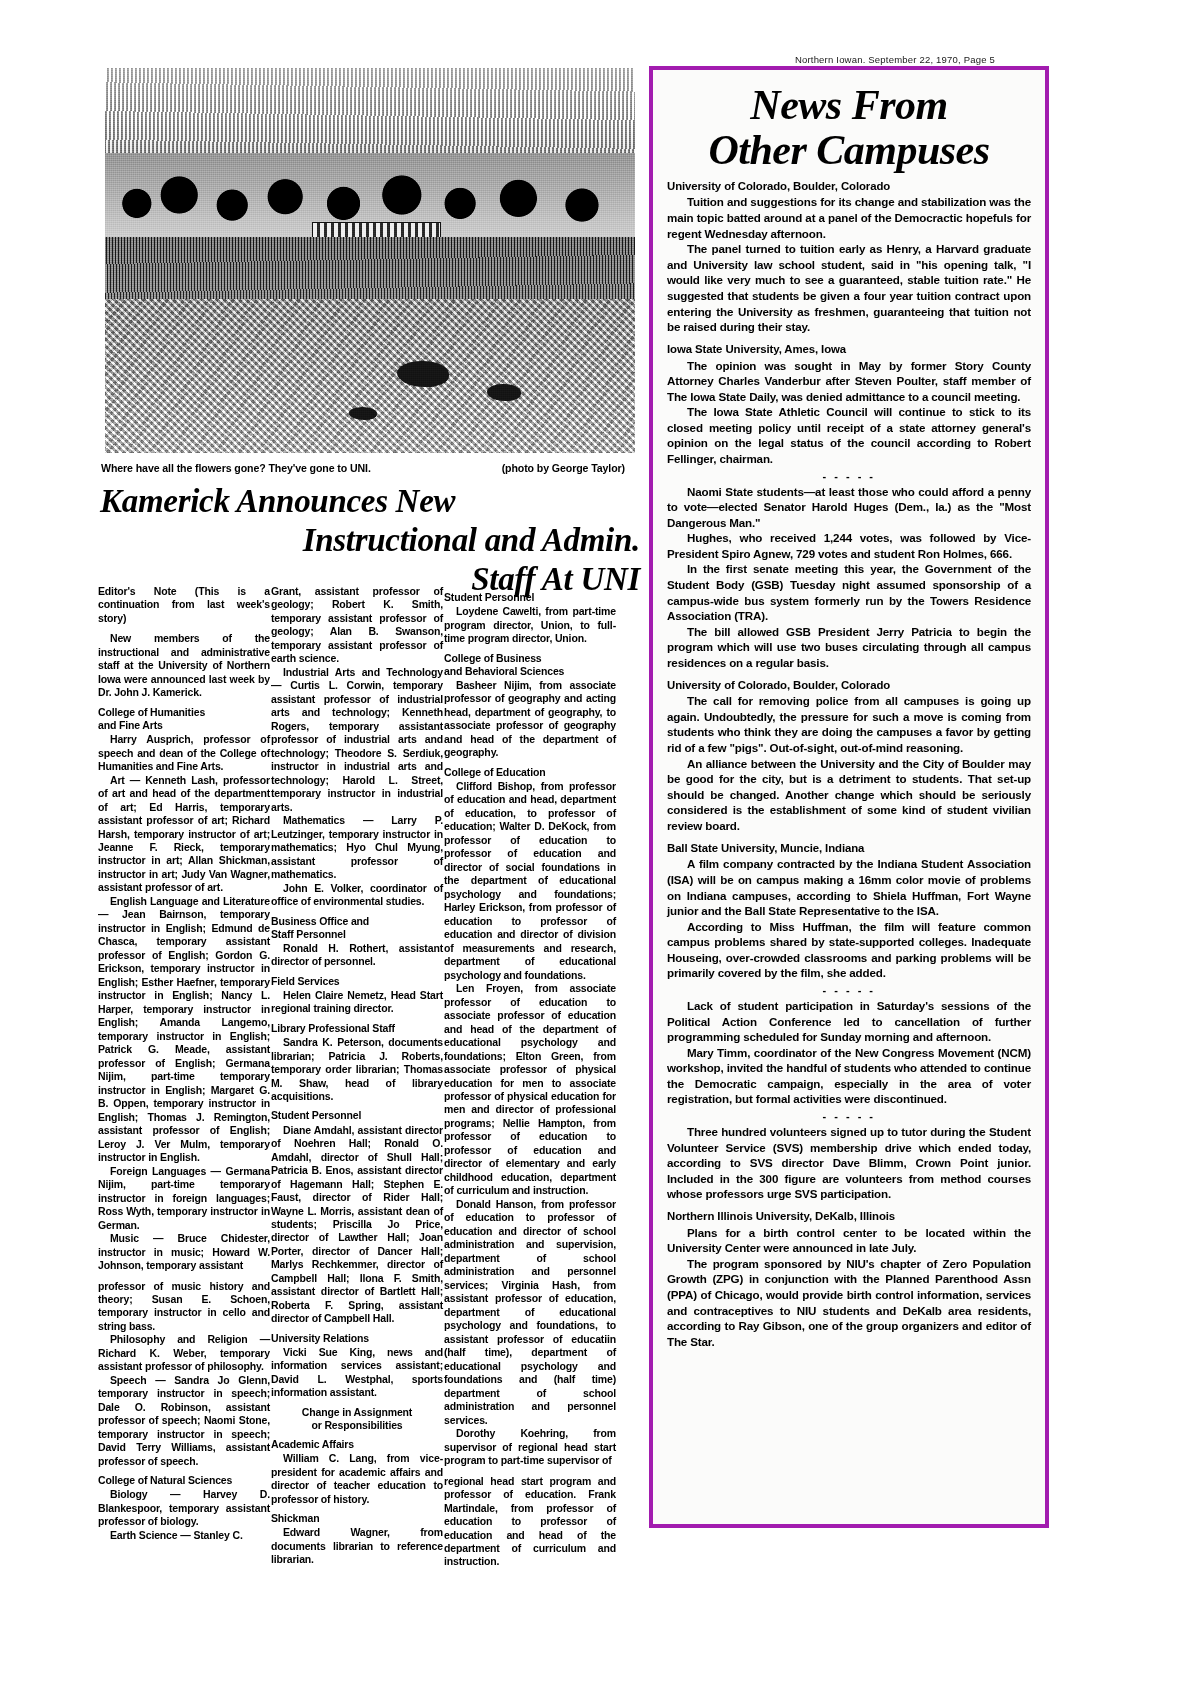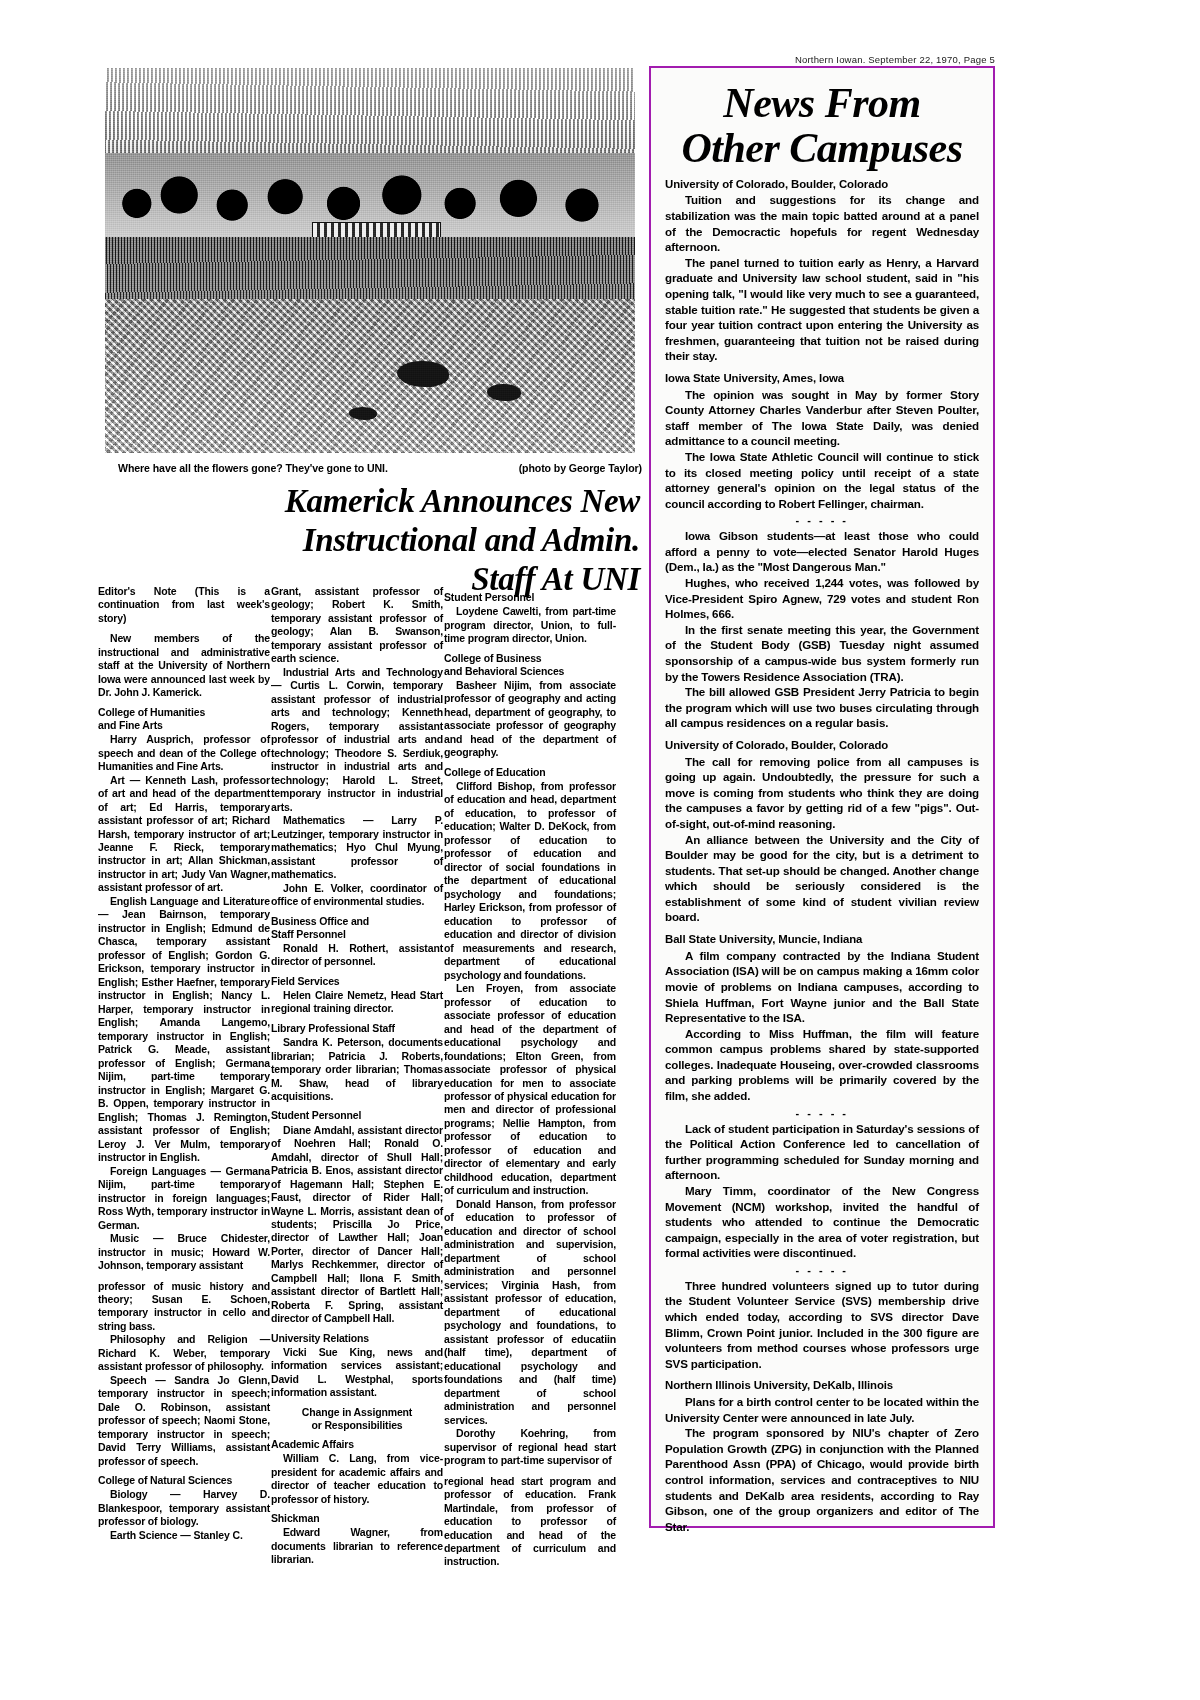--- a/index.html
+++ b/index.html
@@ -17,22 +17,22 @@
   .masthead{
     position:absolute; left:650px; top:54px; width:345px;
     text-align:right;
     font-size:9.5px; letter-spacing:.2px; color:#1a1a1a;
     font-family:"Liberation Sans", sans-serif;
   }
 
   
   .campus-box{
     position:absolute;
-    left:649px; top:66px; width:346px; height:1462px;
-    border:2px solid #a21caf;
+    left:649px; top:66px; width:400px; height:1462px;
+    border:4px solid #a21caf;
     box-sizing:border-box;
     background:#fbfbfa;
   }
   .campus-inner{padding:8px 14px 10px 14px;}
   .campus-title{
     text-align:center;
     font-family:"Liberation Serif", serif;
     font-weight:700; font-style:italic;
     font-size:42px; line-height:1.02;
     letter-spacing:-0.5px;
@@ -112,35 +112,35 @@
   .photo .r3{left:46%;top:88%;width:28px;height:13px;}
   .photo .grain{
     position:absolute;inset:0;
     background:
       repeating-linear-gradient(0deg, rgba(0,0,0,.10) 0 1px, rgba(255,255,255,.10) 1px 2px),
       repeating-linear-gradient(90deg, rgba(0,0,0,.08) 0 1px, rgba(255,255,255,.08) 1px 2px);
     mix-blend-mode:overlay;
   }
 
   .caption-row{
-    position:absolute; left:118px; top:462px; width:530px;
+    position:absolute; left:101px; top:462px; width:530px;
     display:flex; justify-content:space-between; align-items:flex-end;
     font-size:10.6px; font-weight:700; letter-spacing:-0.1px;
   }
   .caption-credit{padding-right:6px;}
 
   
   .headline{
     position:absolute; left:100px; top:482px; width:540px;
     font-family:"Liberation Serif", serif;
     font-weight:700; font-style:italic;
     font-size:33px; line-height:1.18;
     letter-spacing:-0.3px;
   }
-  .headline .h1{display:block;text-align:right;}
+  .headline .h1{display:block;text-align:left;}
   .headline .h2{display:block;text-align:right;}
   .headline .h3{display:block;text-align:right;}
 
   
   .cols{
     position:absolute; left:98px; top:585px; width:545px; height:1010px;
     display:flex; gap:1px;
   }
   .col{width:172px;}
   .col p{
@@ -256,21 +256,21 @@
         <div class="sub">University of Colorado, Boulder, Colorado</div>
         <p class="cp">Tuition and suggestions for its change and stabilization was the main topic batted around at a panel of the Democractic hopefuls for regent Wednesday afternoon.</p>
         <p class="cp">The panel turned to tuition early as Henry, a Harvard graduate and University law school student, said in "his opening talk, "I would like very much to see a guaranteed, stable tuition rate." He suggested that students be given a four year tuition contract upon entering the University as freshmen, guaranteeing that tuition not be raised during their stay.</p>
       </div>
 
       <div>
         <div class="sub">Iowa State University, Ames, Iowa</div>
         <p class="cp">The opinion was sought in May by former Story County Attorney Charles Vanderbur after Steven Poulter, staff member of The Iowa State Daily, was denied admittance to a council meeting.</p>
         <p class="cp">The Iowa State Athletic Council will continue to stick to its closed meeting policy until receipt of a state attorney general's opinion on the legal status of the council according to Robert Fellinger, chairman.</p>
         <div class="dots">- - - - -</div>
-        <p class="cp">Iowa Gibson students—at least those who could afford a penny to vote—elected Senator Harold Huges (Dem., Ia.) as the "Most Dangerous Man."</p>
+        <p class="cp">Naomi State students—at least those who could afford a penny to vote—elected Senator Harold Huges (Dem., Ia.) as the "Most Dangerous Man."</p>
         <p class="cp">Hughes, who received 1,244 votes, was followed by Vice-President Spiro Agnew, 729 votes and student Ron Holmes, 666.</p>
         <p class="cp">In the first senate meeting this year, the Government of the Student Body (GSB) Tuesday night assumed sponsorship of a campus-wide bus system formerly run by the Towers Residence Association (TRA).</p>
         <p class="cp">The bill allowed GSB President Jerry Patricia to begin the program which will use two buses circulating through all campus residences on a regular basis.</p>
       </div>
 
       <div>
         <div class="sub">University of Colorado, Boulder, Colorado</div>
         <p class="cp">The call for removing police from all campuses is going up again. Undoubtedly, the pressure for such a move is coming from students who think they are doing the campuses a favor by getting rid of a few "pigs". Out-of-sight, out-of-mind reasoning.</p>
         <p class="cp">An alliance between the University and the City of Boulder may be good for the city, but is a detriment to students. That set-up should be changed. Another change which should be seriously considered is the establishment of some kind of student vivilian review board.</p>
       </div>

